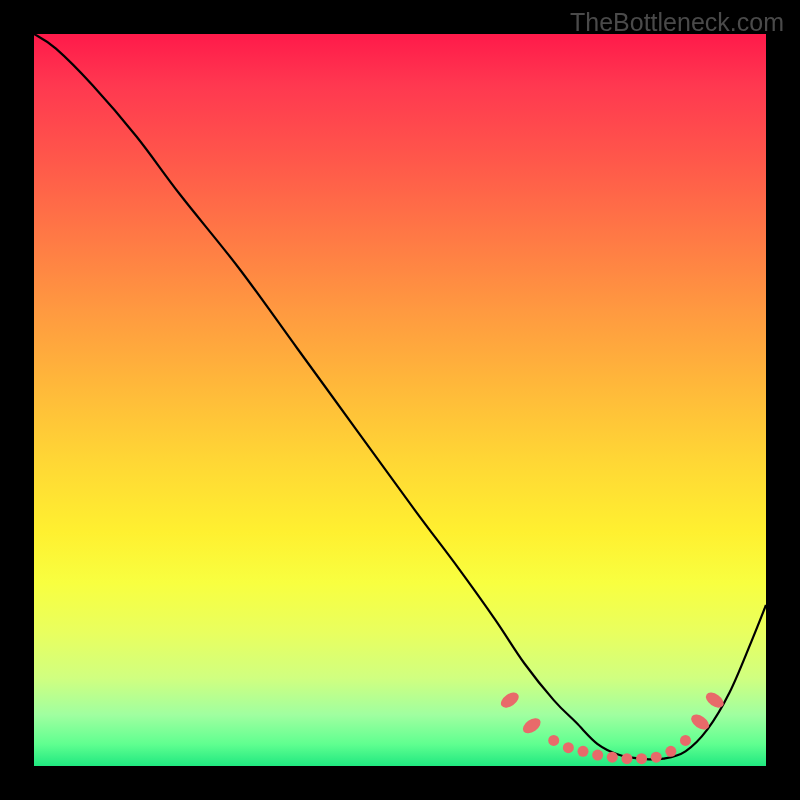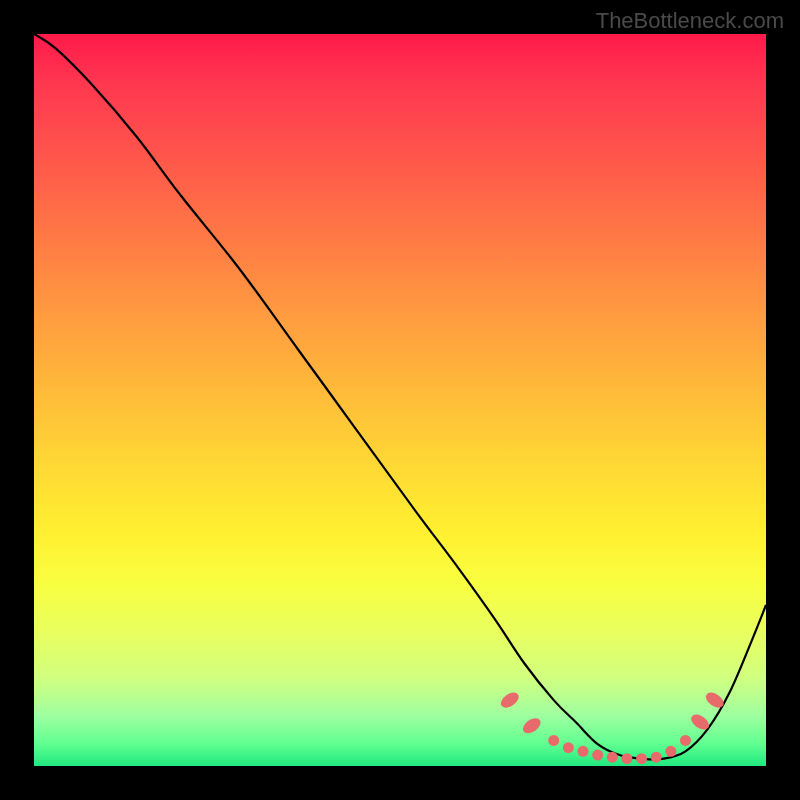--- a/index.html
+++ b/index.html
@@ -9,21 +9,21 @@
     background: #000;
     position: relative;
     font-family: Arial, sans-serif;
     overflow: hidden;
   }
   .watermark {
     position: absolute;
     top: 8px;
     right: 16px;
     color: #4a4a4a;
-    font-size: 22px;
+    font-size: 25px;
     font-weight: 500;
     z-index: 10;
   }
   .plot-area {
     position: absolute;
     left: 34px;
     top: 34px;
     width: 732px;
     height: 732px;
     overflow: hidden;

